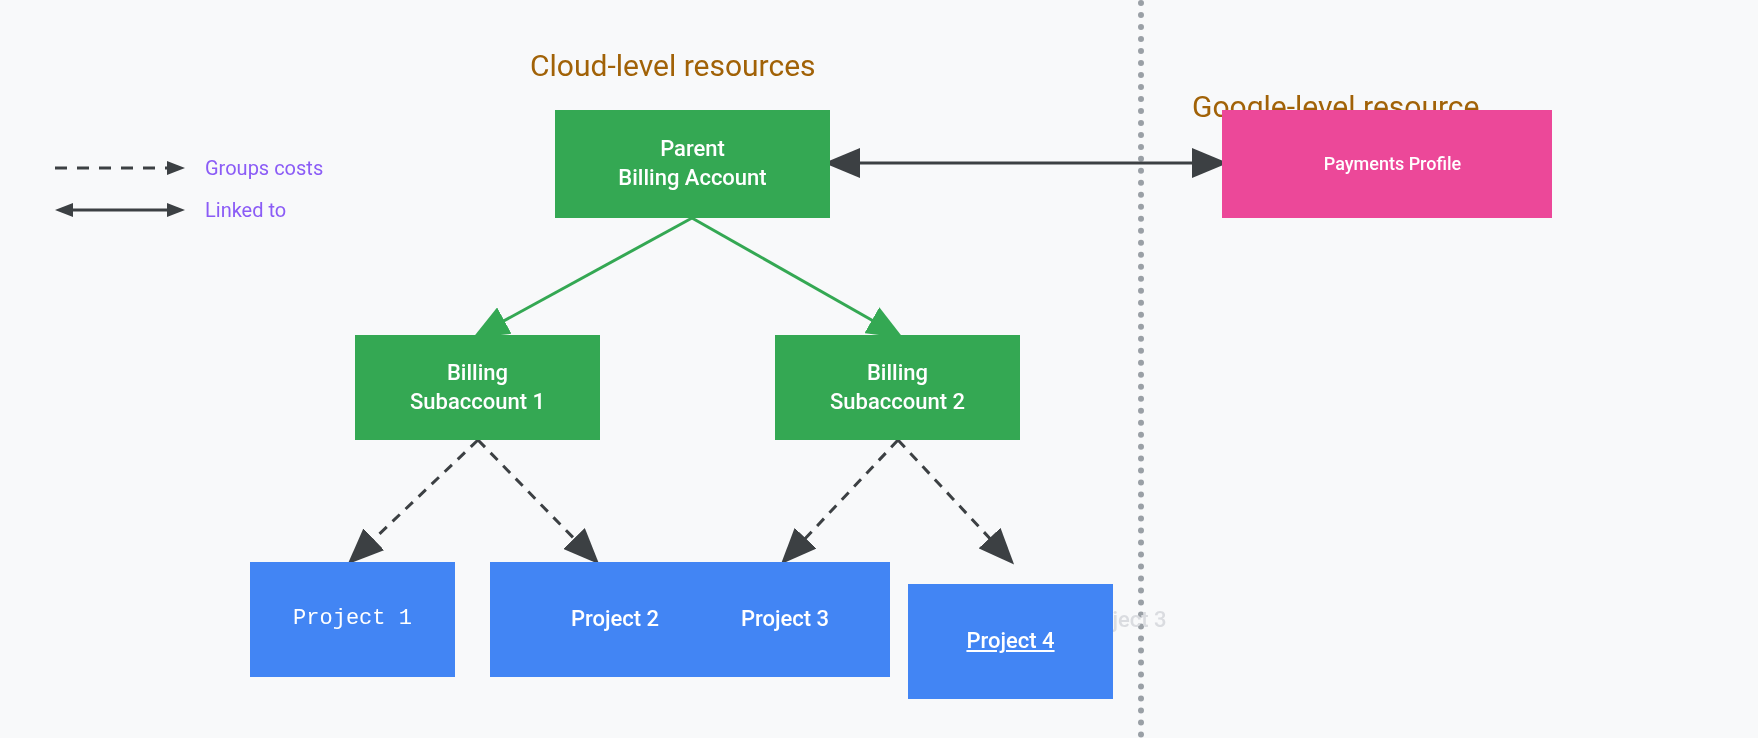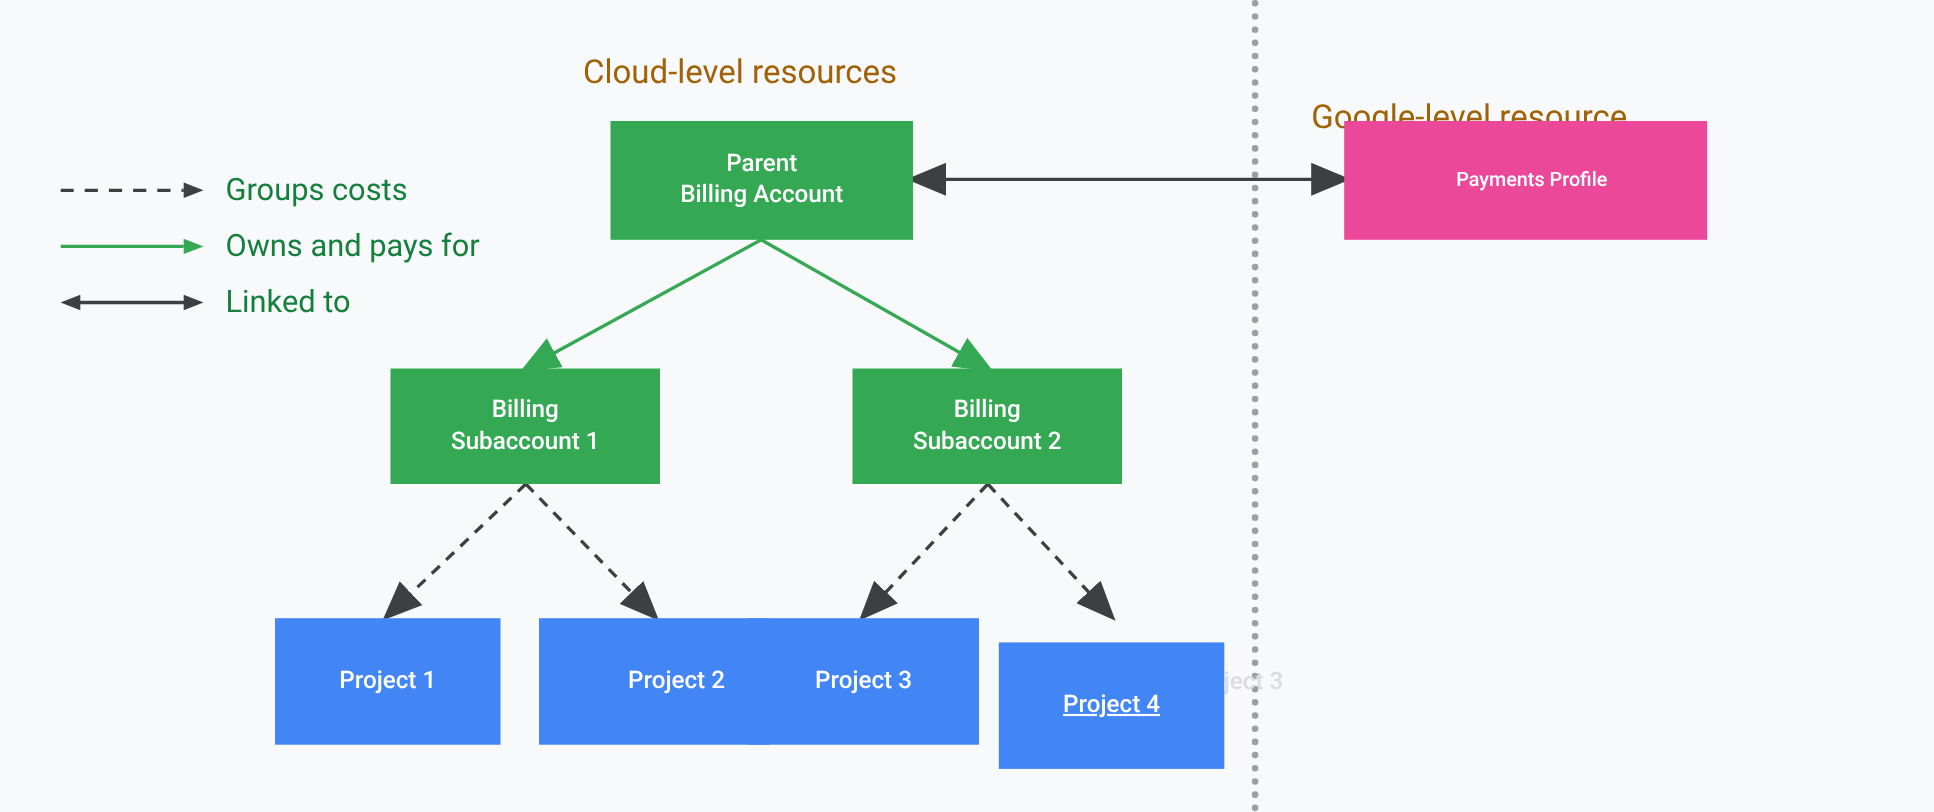--- a/index.html
+++ b/index.html
@@ -48,22 +48,22 @@
       position: absolute;
       left: 55px;
       top: 156px;
     }
     .legend-row {
       display: flex;
       align-items: center;
       margin-bottom: 18px;
     }
     .legend-label {
-      font-size: 28px;
-      color: #15803d;
+      font-size: 20px;
+      color: #8b5cf6;
       margin-left: 20px;
     }
     .legend-line {
       width: 130px;
       height: 24px;
     }
     .ghost-text {
       position: absolute;
       color: #dadce0;
       font-size: 22px;
@@ -92,27 +92,20 @@
 <div class="heading" style="left: 530px; top: 48px;">Cloud-level resources</div>
 <div class="heading" style="left: 1192px; top: 48px; margin-top: 41px;">Google-level resource</div>
 
 <div class="legend">
   <div class="legend-row">
     <svg class="legend-line" viewBox="0 0 130 24">
       <line x1="0" y1="12" x2="112" y2="12" stroke="#3c4043" stroke-width="3" stroke-dasharray="12,10"></line>
       <polygon points="112,5 130,12 112,19" fill="#3c4043"></polygon>
     </svg>
     <span class="legend-label">Groups costs</span>
-  </div>
-  <div class="legend-row">
-    <svg class="legend-line" viewBox="0 0 130 24">
-      <line x1="0" y1="12" x2="112" y2="12" stroke="#34a853" stroke-width="3"></line>
-      <polygon points="112,5 130,12 112,19" fill="#34a853"></polygon>
-    </svg>
-    <span class="legend-label">Owns and pays for</span>
   </div>
   <div class="legend-row">
     <svg class="legend-line" viewBox="0 0 130 24">
       <polygon points="18,5 0,12 18,19" fill="#3c4043"></polygon>
       <line x1="16" y1="12" x2="114" y2="12" stroke="#3c4043" stroke-width="3"></line>
       <polygon points="112,5 130,12 112,19" fill="#3c4043"></polygon>
     </svg>
     <span class="legend-label">Linked to</span>
   </div>
 </div>
@@ -151,16 +144,16 @@
 <div class="box yellow-box" style="left: 1222px; top: 110px; width: 330px; height: 108px;">Payments Profile</div>
 
 <div class="box green-box" style="left: 355px; top: 335px; width: 245px; height: 105px; white-space: pre-line;">Billing
 Subaccount 1</div>
 
 <div class="box green-box" style="left: 775px; top: 335px; width: 245px; height: 105px; white-space: pre-line;">Billing
 Subaccount 2</div>
 
 <div class="ghost-text" style="left: 1100px; top: 607px;">oject 3</div>
 
-<div class="box blue-box" style="left: 250px; top: 562px; width: 205px; height: 115px;">Project 1</div>
+<div class="box blue-box" style="left: 250px; top: 562px; width: 205px; height: 115px; font-family: Liberation Mono, monospace;">Project 1</div>
 <div class="box blue-box" style="left: 490px; top: 562px; width: 210px; height: 115px; padding-left: 40px;">Project 2</div>
 <div class="box blue-box" style="left: 680px; top: 562px; width: 210px; height: 115px;">Project 3</div>
 <div class="box blue-box" style="left: 908px; top: 584px; width: 205px; height: 115px; text-decoration: underline;">Project 4</div>
 
 </body></html>

